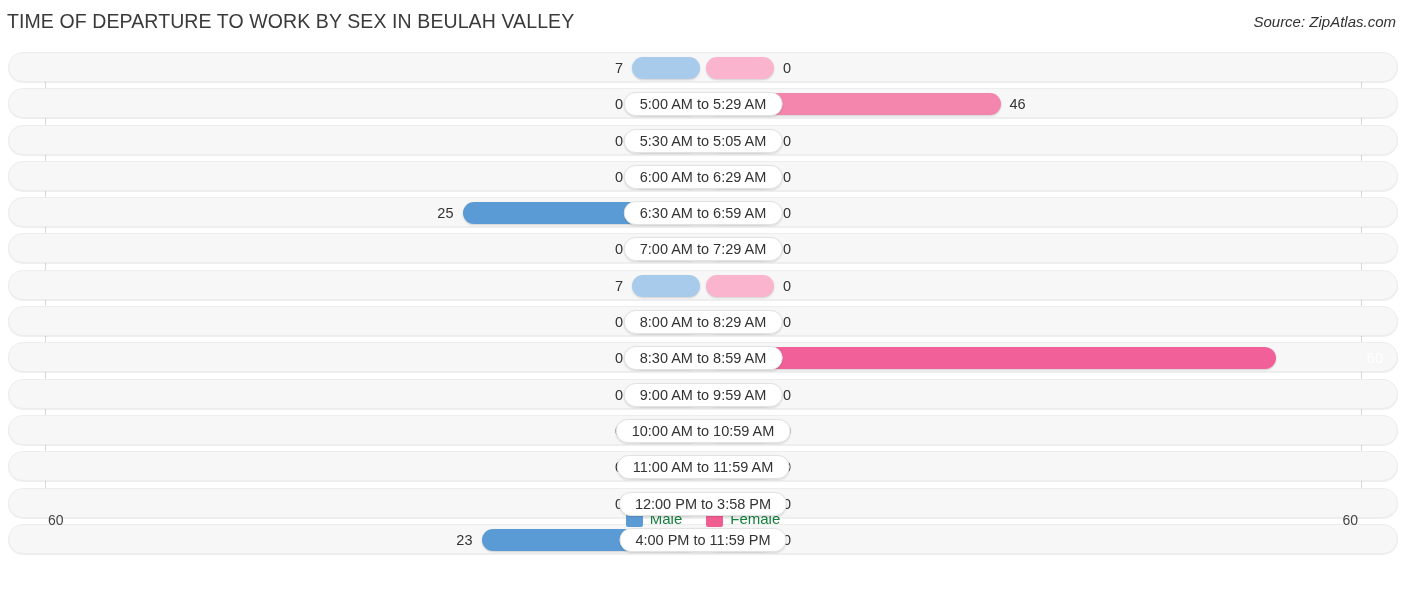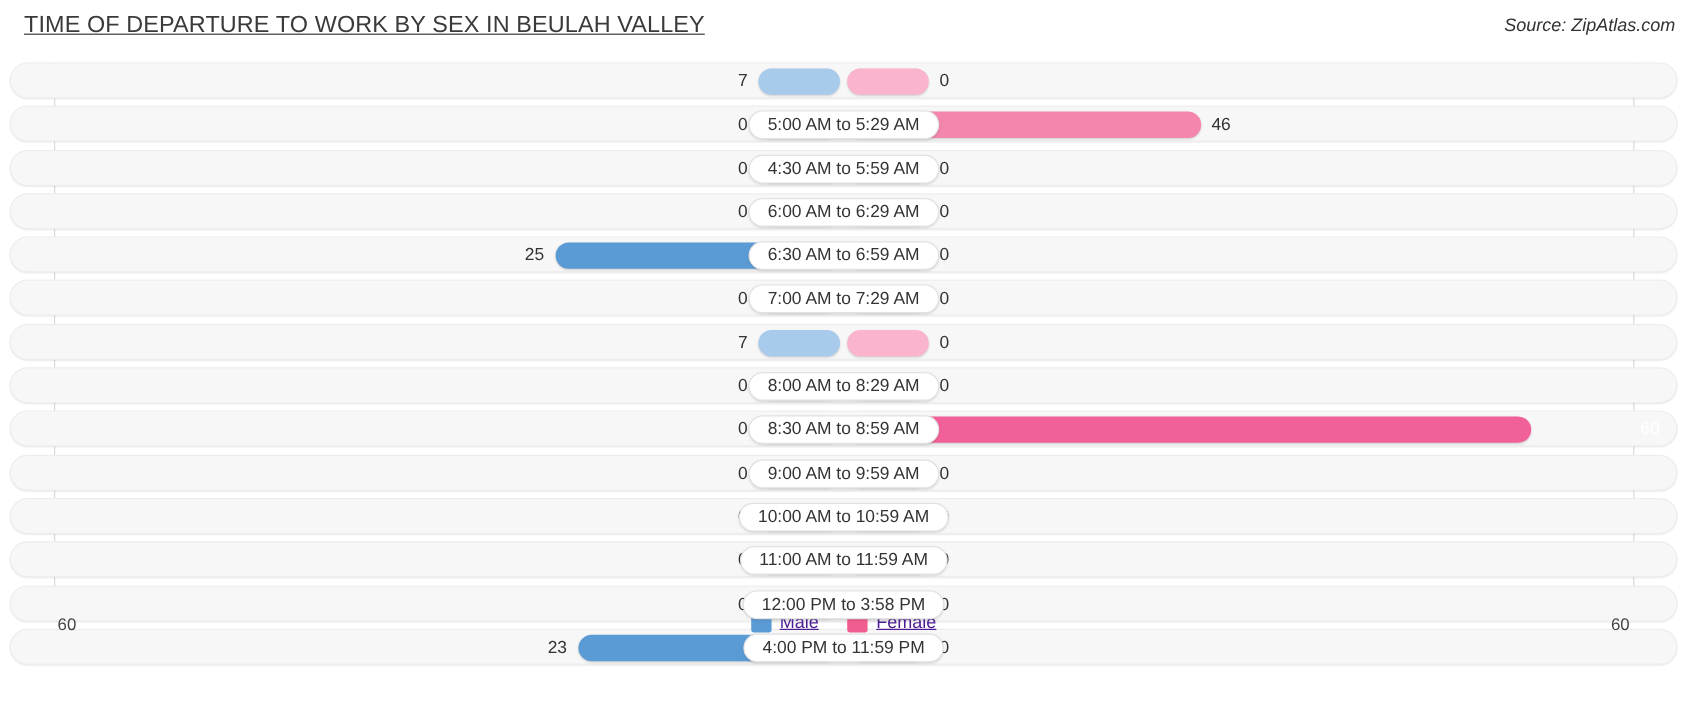--- a/index.html
+++ b/index.html
@@ -8,24 +8,23 @@
     margin: 0; padding: 0;
     width: 1406px; height: 595px;
     background: #ffffff;
     font-family: "Liberation Sans", sans-serif;
     overflow: hidden;
   }
   #page { position: relative; width: 1406px; height: 595px; background:#fff; }
 
   
   .title {
-    position: absolute; left: 20px; top: 10px;
+    position: absolute; left: 7px; top: 10px;
     font-size: 19.5px; color: #3a3a3a; letter-spacing: .1px;
     white-space: nowrap;
-    text-decoration: underline;
   }
   .source {
     position: absolute; right: 10px; top: 13px;
     font-size: 15px; font-style: italic; color: #333;
     white-space: nowrap;
   }
 
   
   .plot {
     position: absolute; left: 8px; top: 52px;
@@ -91,21 +90,21 @@
   }
   .axis.left  { left: 40px; }
   .axis.right { left: 1310px; width: 40px; text-align: right; }
 
   .legend {
     position: absolute; top: 458px; left: 0; width: 1390px;
     display: flex; justify-content: center; align-items: center; gap: 24px;
   }
   .legend-item { display: flex; align-items: center; gap: 7px; }
   .swatch { width: 17px; height: 17px; border-radius: 2px; display: inline-block; }
-  .legend-label { font-size: 15px; color: #4c1d95; text-decoration: underline; }
+  .legend-label { font-size: 15px; color: #15803d; }
 </style>
 </head>
 <body>
 
 <div id="page">
 
   <div class="title">TIME OF DEPARTURE TO WORK BY SEX IN BEULAH VALLEY</div>
   <div class="source">Source: ZipAtlas.com</div>
 
   <div class="plot">
@@ -124,21 +123,21 @@
           <div class="val male" style="right: 774px;">0</div>
           <div class="bar female" style="width: 294.5px; background: rgb(244, 133, 173);"></div>
           <div class="val female" style="left: 1000.5px;">46</div>
           <div class="label">5:00 AM to 5:29 AM</div>
         </div>
         <div class="row">
           <div class="bar male" style="width: 68px; background: rgb(168, 203, 236);"></div>
           <div class="val male" style="right: 774px;">0</div>
           <div class="bar female" style="width: 68px; background: rgb(251, 180, 205);"></div>
           <div class="val female" style="left: 774px;">0</div>
-          <div class="label">4:30 AM to 5:59 AM</div>
+          <div class="label">5:30 AM to 5:05 AM</div>
         </div>
         <div class="row">
           <div class="bar male" style="width: 68px; background: rgb(168, 203, 236);"></div>
           <div class="val male" style="right: 774px;">0</div>
           <div class="bar female" style="width: 68px; background: rgb(251, 180, 205);"></div>
           <div class="val female" style="left: 774px;">0</div>
           <div class="label">6:00 AM to 6:29 AM</div>
         </div>
         <div class="row">
           <div class="bar male" style="width: 237.5px; background: rgb(91, 155, 213);"></div>

